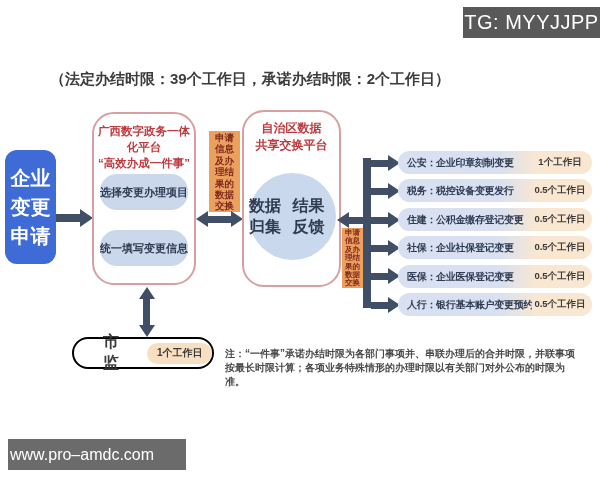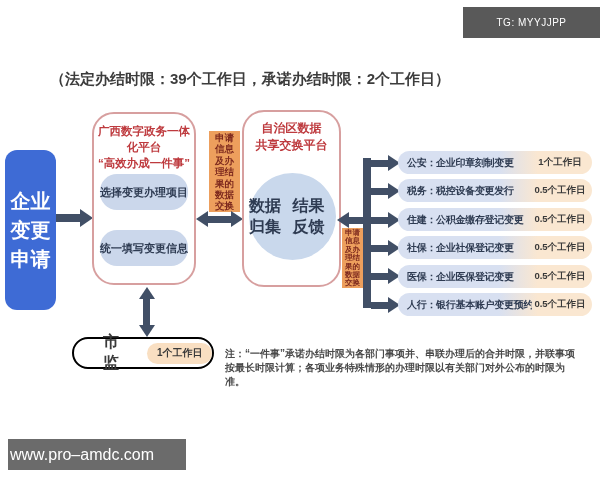--- a/index.html
+++ b/index.html
@@ -2,29 +2,29 @@
 <html><head>
 <meta charset="utf-8">
 <style>
   * { margin:0; padding:0; box-sizing:border-box; }
   html,body { background:#fff; }
   body { font-family:"Liberation Sans", sans-serif; }
   .canvas { position:relative; width:600px; height:480px; background:#ffffff; overflow:hidden; }
 
   
   .badge { position:absolute; top:7px; right:0; width:137px; height:31px;
-    background:#595959; color:#fff; font-size:10px; display:flex;
+    background:#595959; color:#fff; font-size:20px; display:flex;
     align-items:center; justify-content:center; letter-spacing:.5px; }
 
   
   .title { position:absolute; top:70px; left:20px; width:460px; text-align:center;
     font-size:15px; font-weight:700; color:#3c3c3c; }
 
   
-  .applicant { position:absolute; left:5px; top:150px; width:51px; height:160px;
+  .applicant { position:absolute; left:5px; top:150px; width:51px; height:114px;
     background:#3e6bd5; border-radius:12px; color:#fff; display:flex;
     flex-direction:column; align-items:center; justify-content:center;
     font-size:20px; font-weight:700; line-height:1.45; }
 
   
   .platform { position:absolute; background:#fff; border:2px solid #d79f9f; border-radius:22px; }
   .p1 { left:92px; top:112px; width:104px; height:173px; }
   .p2 { left:242px; top:110px; width:99px; height:177px; }
   .p-title { margin-top:9px; text-align:center; font-size:11.5px; font-weight:700;
     color:#be3a3e; line-height:1.4; }

